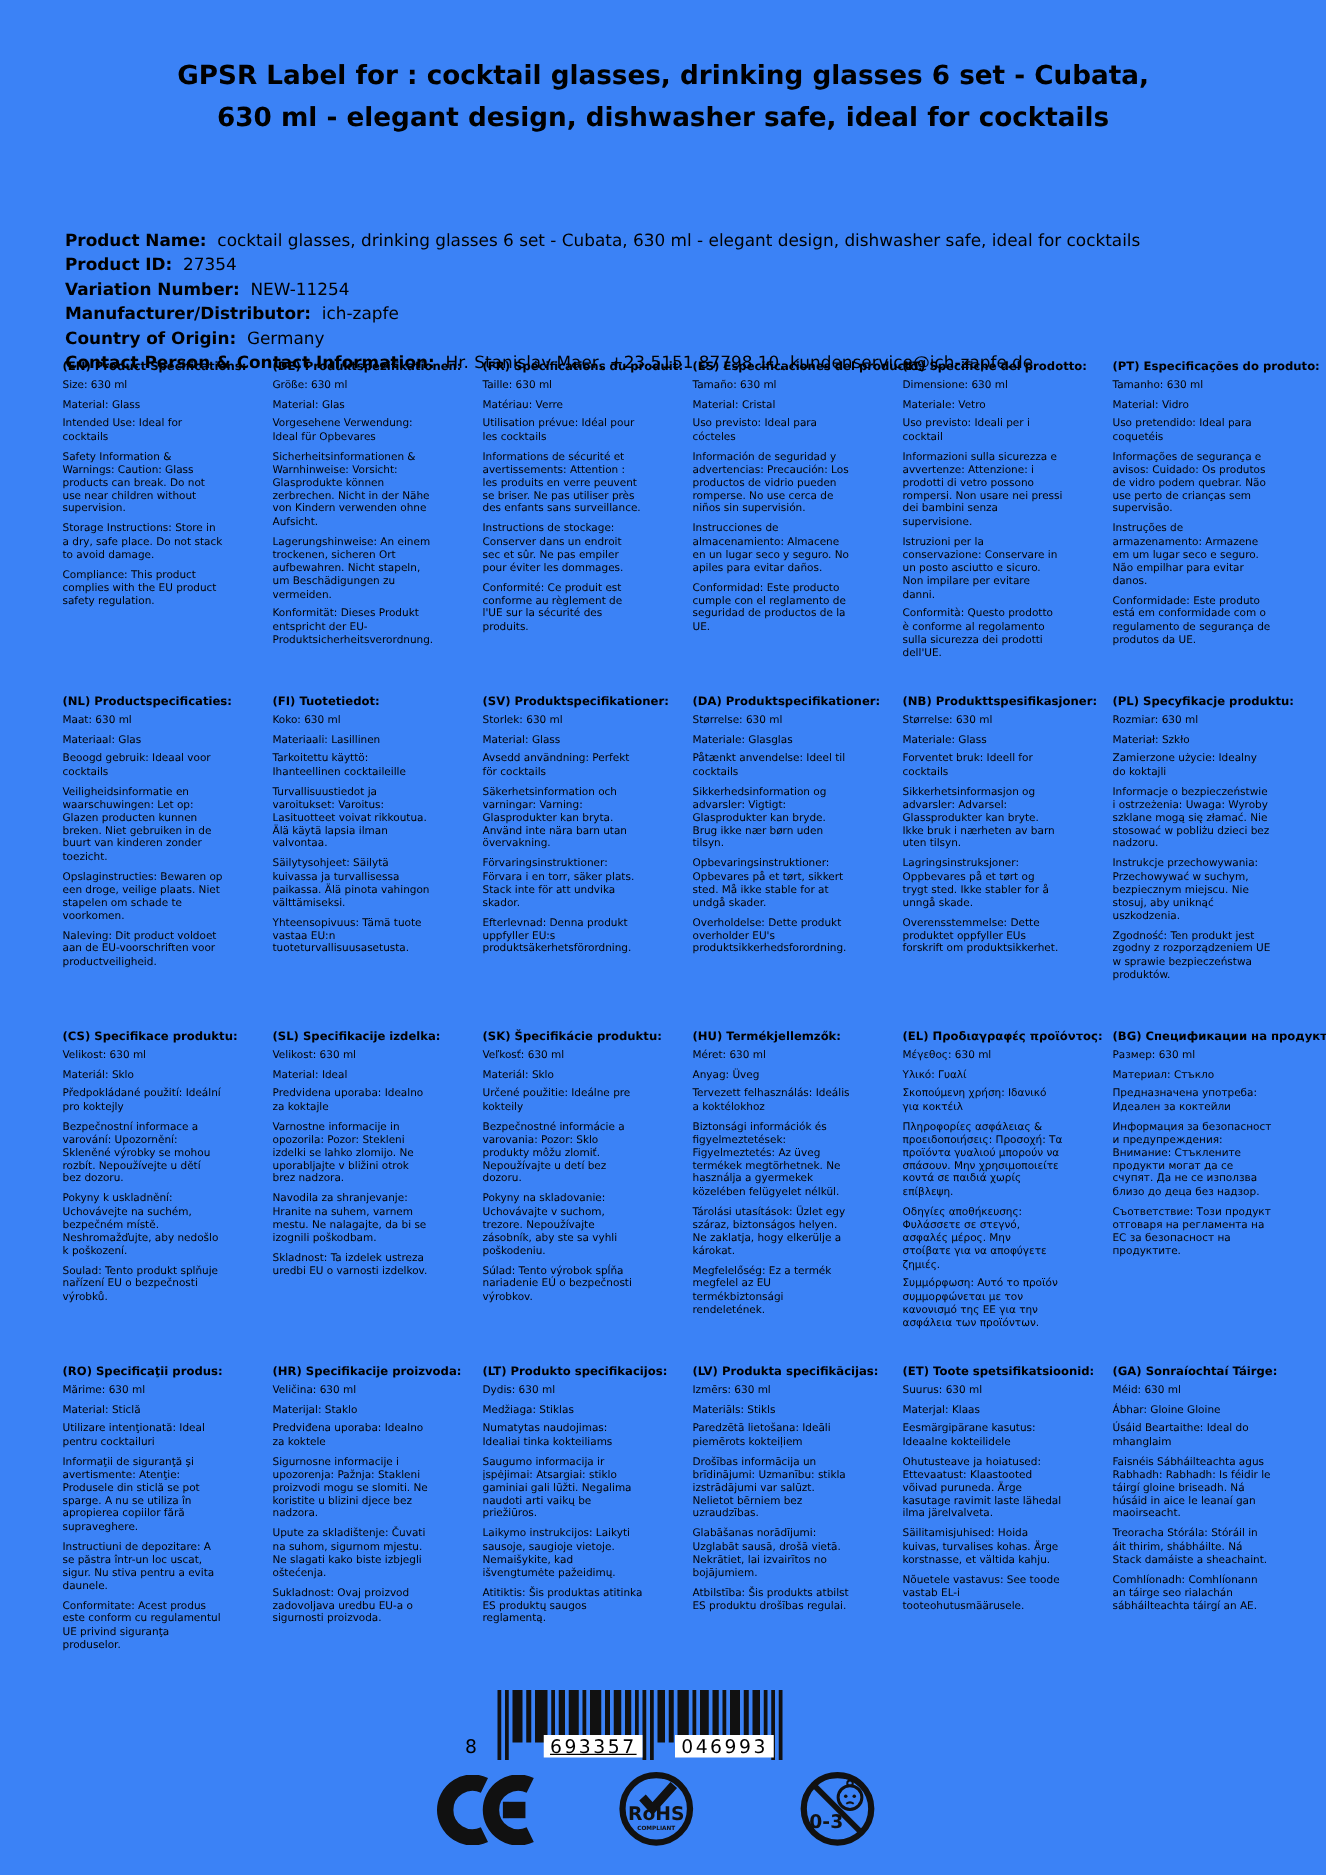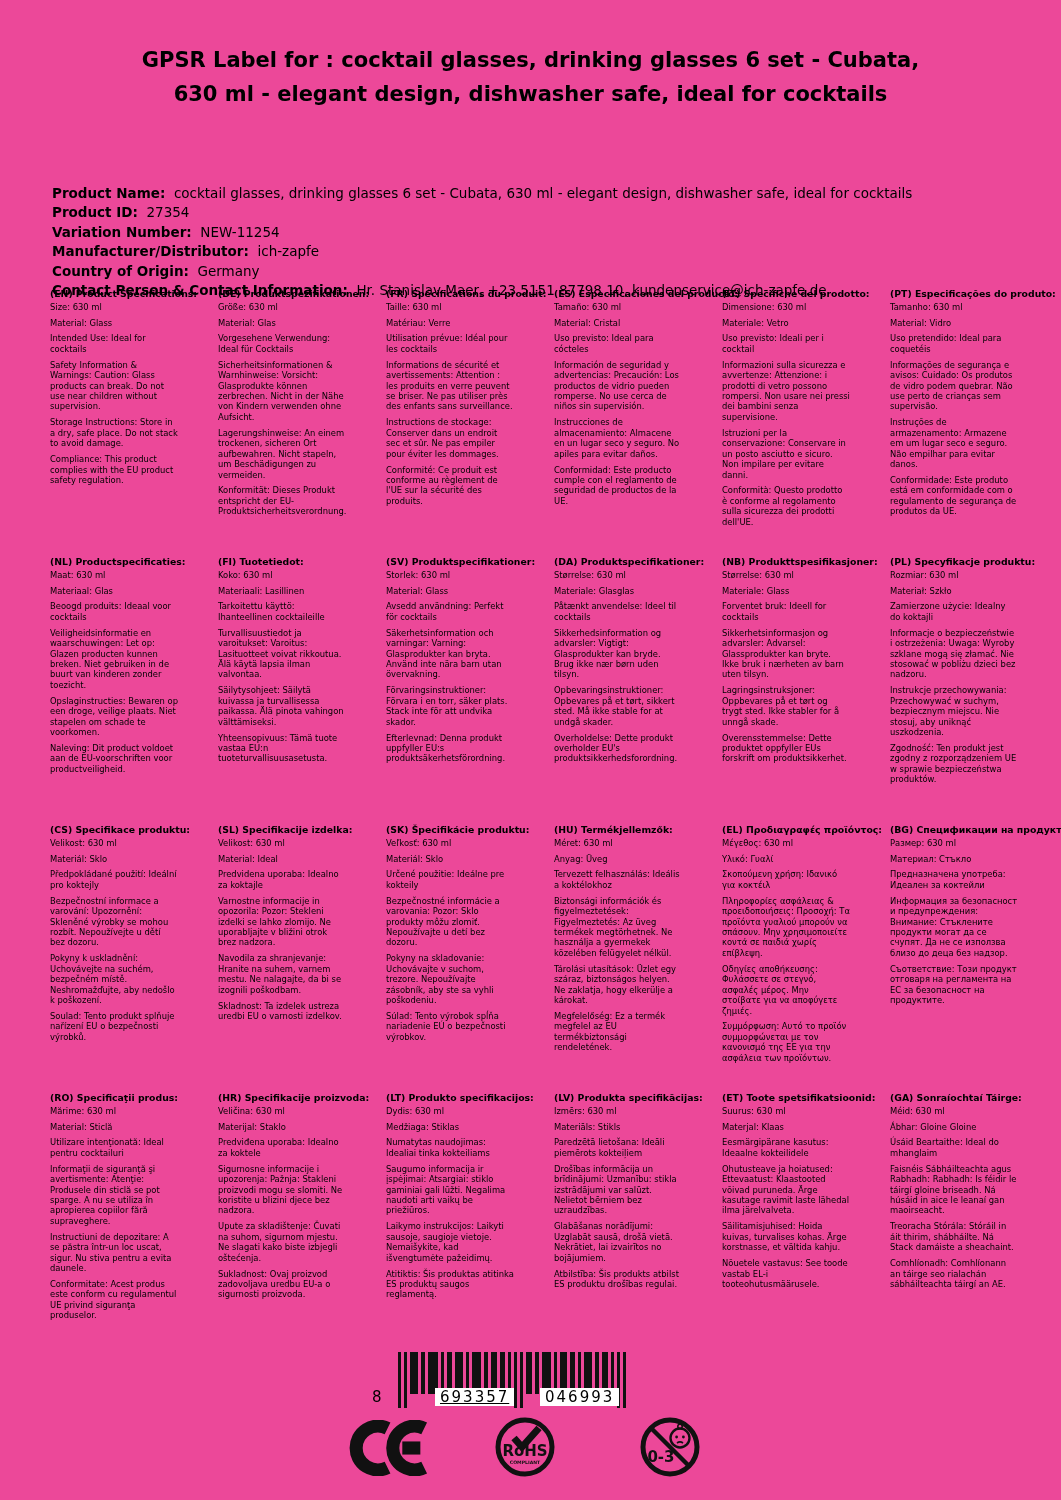--- a/index.html
+++ b/index.html
@@ -1,17 +1,17 @@
 <!DOCTYPE html>
 <html><head>
 <meta charset="utf-8">
 <style>
   html,body { margin:0; padding:0; background:#ffffff; }
   .page {
-    position:relative; width:1061px; height:1500px; background:#ec4899;
+    position:relative; width:1061px; height:1500px; background:#3b82f6;
     font-family:"DejaVu Sans", sans-serif; color:#000; overflow:hidden;
   }
   .title {
     position:absolute; top:44px; left:0; width:100%;
     text-align:center; font-weight:bold; font-size:21px; line-height:1.6;
   }
   .product-info {
     position:absolute; top:140px; left:52px; width:970px;
     font-size:13.5px; line-height:1.44;margin-top:44px;
   }
@@ -70,21 +70,21 @@
         <p>Material: Glass</p>
         <p>Intended Use: Ideal for cocktails</p>
         <p>Safety Information &amp; Warnings: Caution: Glass products can break. Do not use near children without supervision.</p>
         <p>Storage Instructions: Store in a dry, safe place. Do not stack to avoid damage.</p>
         <p>Compliance: This product complies with the EU product safety regulation.</p>
       </div>
       <div class="spec-block">
         <div class="spec-header">(DE) Produktspezifikationen:</div>
         <p>Größe: 630 ml</p>
         <p>Material: Glas</p>
-        <p>Vorgesehene Verwendung: Ideal für Cocktails</p>
+        <p>Vorgesehene Verwendung: Ideal für Opbevares</p>
         <p>Sicherheitsinformationen &amp; Warnhinweise: Vorsicht: Glasprodukte können zerbrechen. Nicht in der Nähe von Kindern verwenden ohne Aufsicht.</p>
         <p>Lagerungshinweise: An einem trockenen, sicheren Ort aufbewahren. Nicht stapeln, um Beschädigungen zu vermeiden.</p>
         <p>Konformität: Dieses Produkt entspricht der EU-Produktsicherheitsverordnung.</p>
       </div>
       <div class="spec-block">
         <div class="spec-header">(FR) Spécifications du produit:</div>
         <p>Taille: 630 ml</p>
         <p>Matériau: Verre</p>
         <p>Utilisation prévue: Idéal pour les cocktails</p>
         <p>Informations de sécurité et avertissements: Attention : les produits en verre peuvent se briser. Ne pas utiliser près des enfants sans surveillance.</p>
@@ -115,21 +115,21 @@
         <p>Material: Vidro</p>
         <p>Uso pretendido: Ideal para coquetéis</p>
         <p>Informações de segurança e avisos: Cuidado: Os produtos de vidro podem quebrar. Não use perto de crianças sem supervisão.</p>
         <p>Instruções de armazenamento: Armazene em um lugar seco e seguro. Não empilhar para evitar danos.</p>
         <p>Conformidade: Este produto está em conformidade com o regulamento de segurança de produtos da UE.</p>
       </div>
       <div class="spec-block">
         <div class="spec-header">(NL) Productspecificaties:</div>
         <p>Maat: 630 ml</p>
         <p>Materiaal: Glas</p>
-        <p>Beoogd produits: Ideaal voor cocktails</p>
+        <p>Beoogd gebruik: Ideaal voor cocktails</p>
         <p>Veiligheidsinformatie en waarschuwingen: Let op: Glazen producten kunnen breken. Niet gebruiken in de buurt van kinderen zonder toezicht.</p>
         <p>Opslaginstructies: Bewaren op een droge, veilige plaats. Niet stapelen om schade te voorkomen.</p>
         <p>Naleving: Dit product voldoet aan de EU-voorschriften voor productveiligheid.</p>
       </div>
       <div class="spec-block">
         <div class="spec-header">(FI) Tuotetiedot:</div>
         <p>Koko: 630 ml</p>
         <p>Materiaali: Lasillinen</p>
         <p>Tarkoitettu käyttö: Ihanteellinen cocktaileille</p>
         <p>Turvallisuustiedot ja varoitukset: Varoitus: Lasituotteet voivat rikkoutua. Älä käytä lapsia ilman valvontaa.</p>

